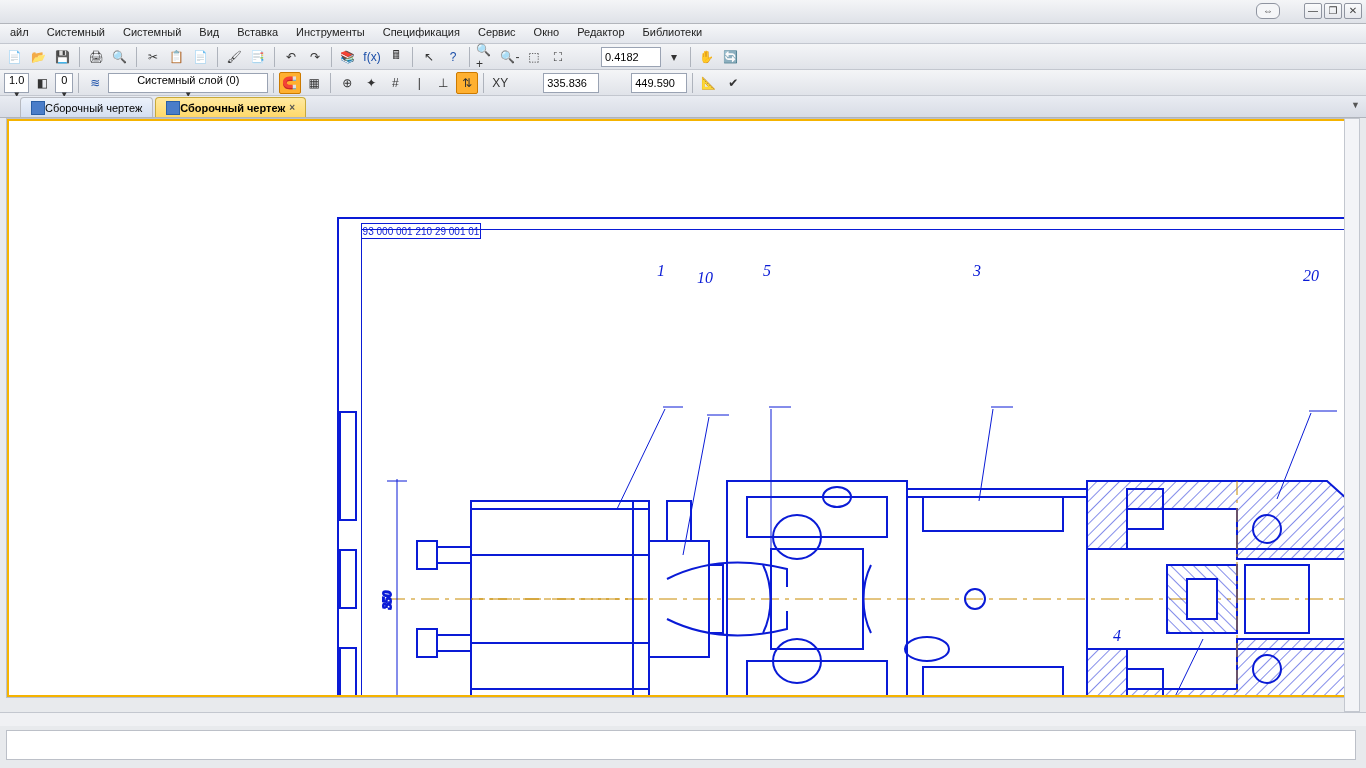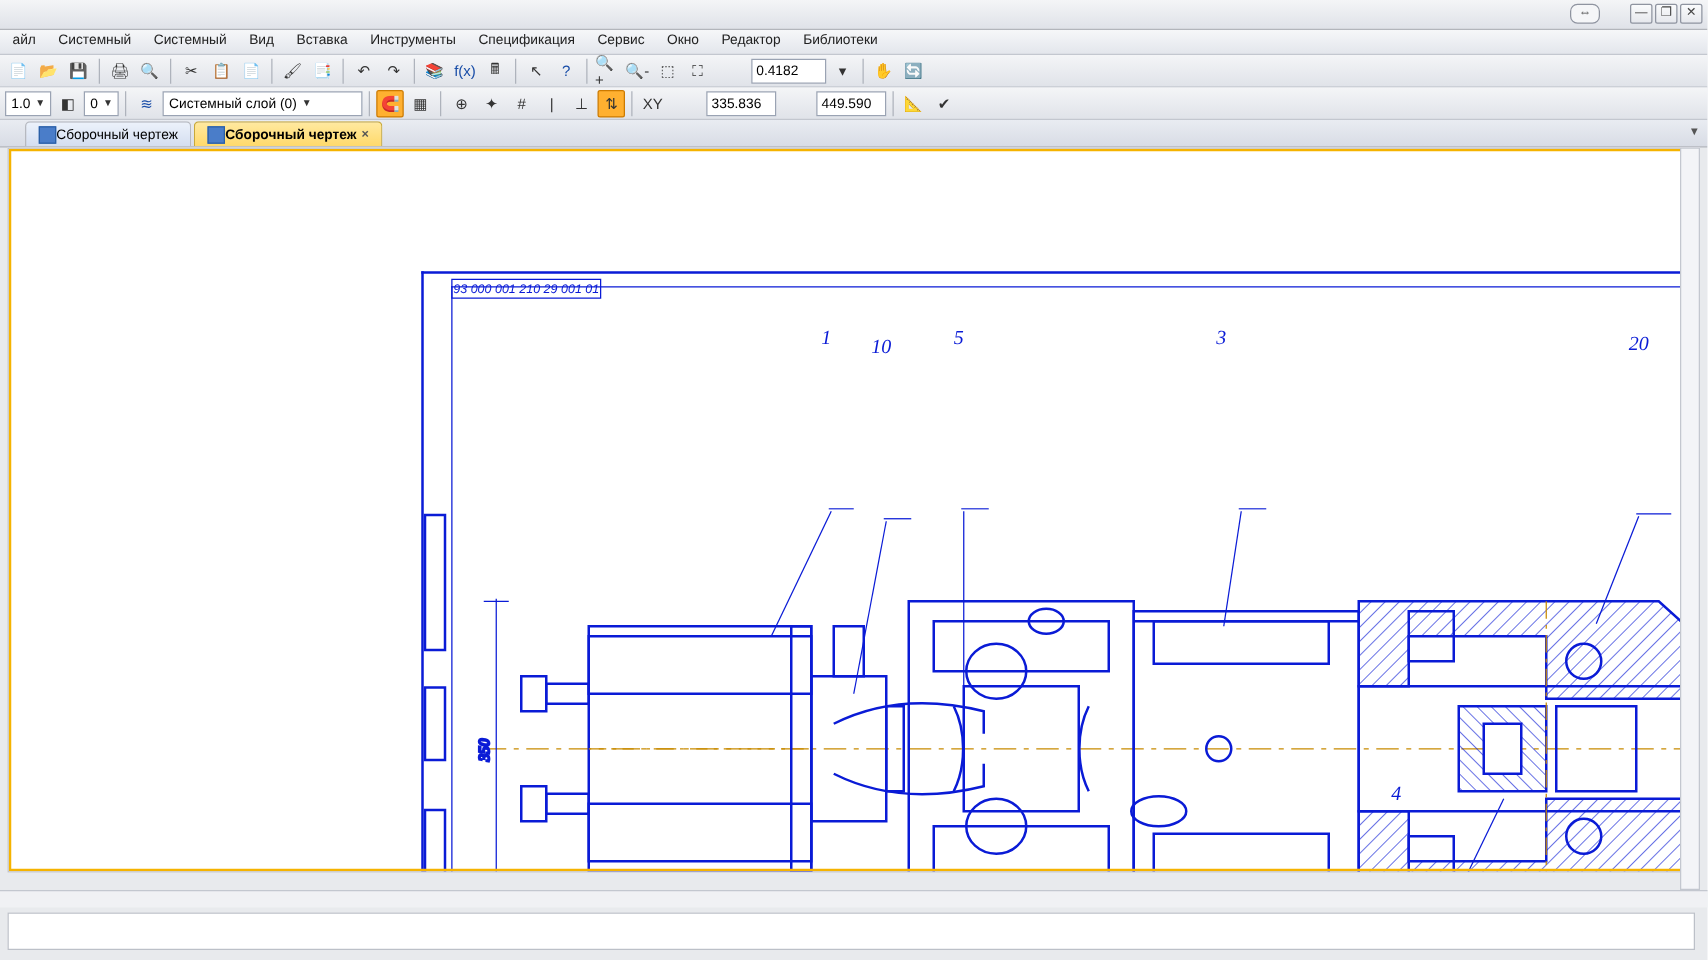--- a/index.html
+++ b/index.html
@@ -7,34 +7,34 @@
 .titlebar { height:24px; background:linear-gradient(#f4f5f7,#dfe2e8); border-bottom:1px solid #b2b5bb; display:flex; align-items:center; justify-content:center; position:relative; color:#444; }
 .titlebar .wincontrols { position:absolute; right:4px; top:3px; display:flex; gap:2px; }
 .titlebar .wincontrols span { width:18px; height:16px; border:1px solid #8f94a0; border-radius:2px; background:linear-gradient(#fafbfc,#e6e8ed); text-align:center; line-height:14px; font-size:10px; color:#444; }
 .titlebar .helpbadge { position:absolute; right:86px; top:3px; width:24px; height:16px; border:1px solid #8f94a0; border-radius:6px; background:#f5f6f8; text-align:center; line-height:14px; font-size:10px; }
 .menubar { height:20px; background:linear-gradient(#f6f7f9,#e3e6ec); border-bottom:1px solid #c3c7cf; display:flex; align-items:flex-start; gap:6px; padding:0 4px; color:#222; }
 .menubar span { padding:2px 6px; }
 .toolbar { height:26px; background:linear-gradient(#f4f5f7,#e0e3e9); border-bottom:1px solid #c3c7cf; display:flex; align-items:center; gap:2px; padding:0 4px; }
 .tbtn { width:22px; height:22px; border:1px solid transparent; border-radius:2px; display:flex; align-items:center; justify-content:center; color:#333; font-size:12px; }
 .sep { width:1px; height:20px; background:#aeb3bc; margin:0 3px; }
 .tb-input { height:20px; border:1px solid #9aa3b3; background:#fff; font-size:11px; padding:0 3px;margin-left:30px; }
-.combo { display:flex; align-items:center; border:1px solid #9aa3b3; height:20px; background:#fff; padding:0 4px; gap:4px; }
+.combo { display:flex; align-items:center; border:1px solid #9aa3b3; height:20px; background:#fff; padding:0 4px; gap:4px;flex-direction:column; }
 .combo .arr { font-size:8px; color:#333; }
 .tabbar { height:22px; background:linear-gradient(#e9ecf2,#d8dce5); border-bottom:1px solid #b0b4bc; display:flex; align-items:flex-end; padding-left:20px; position:relative; }
 .tabbar .tab { height:20px; display:flex; align-items:center; gap:0; padding:0 10px; border:1px solid #b6b9c0; border-bottom:none; border-top-left-radius:4px; border-top-right-radius:4px; font-size:11px; margin-right:2px; }
 .tab.inactive { background:linear-gradient(#ecf2fb,#d4def0); }
 .tab.active { background:linear-gradient(#ffe9a0,#ffd96a); border-color:#c8a93a; font-weight:bold; }
 .tab .ico { width:14px; height:14px; background:#4a7dc9; border:1px solid #2a5fa6; }
 .tab .close { font-size:10px; color:#555; margin-left:4px; }
 .tabbar .endarrow { position:absolute; right:6px; top:4px; font-size:9px; color:#555; }
 .viewport { position:absolute; top:118px; left:0; right:0; bottom:70px; background:#fff; border:1px solid #bcc0c8; margin:0 6px; overflow:hidden; }
 .viewport::after { content:""; position:absolute; inset:0; border:2px solid #f5b300; pointer-events:none; }
 .drawing-frame { position:absolute; left:330px; top:98px; width:1020px; height:550px; border-top:2px solid #0a1bd6; border-left:2px solid #0a1bd6; }
 .drawing-frame .inner { position:absolute; left:22px; top:10px; right:0; bottom:0; border-top:1px solid #0a1bd6; border-left:1px solid #0a1bd6; }
-.titleblock { position:absolute; left:354px; top:104px; width:120px; height:16px; border:1px solid #0a1bd6; color:#0a1bd6; font-size:10px; font-style:italic; display:flex; align-items:center; justify-content:center; }
+.titleblock { position:absolute; left:354px; top:104px; width:120px; height:16px; border:1px solid #0a1bd6; color:#0a1bd6; font-size:10px; display:flex; align-items:center; justify-content:center; }
 .sidefields { position:absolute; left:332px; top:292px; width:20px; height:310px; }
 .sidefields .sf { position:absolute; border:2px solid #0a1bd6; width:18px; }
 .callout { position:absolute; color:#0a1bd6; font-style:italic; font-size:16px; font-family:"Times New Roman",serif; }
 .bottombar { position:absolute; left:0; right:0; bottom:42px; height:14px; background:#f0f1f4; border-top:1px solid #c3c7cf; }
 .statusbox { position:absolute; left:6px; right:10px; bottom:8px; height:30px; background:#fff; border:1px solid #bcc0c8; }
 .scroll-v { position:absolute; right:6px; top:118px; bottom:56px; width:16px; background:#f3f4f7; border:1px solid #c3c7cf; }
 svg text { font-family:"Times New Roman",serif; font-style:italic; }
 </style>
 </head>
 <body>

